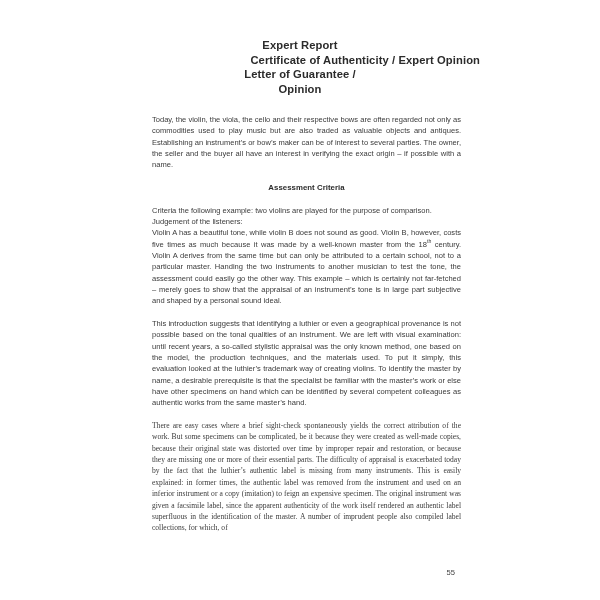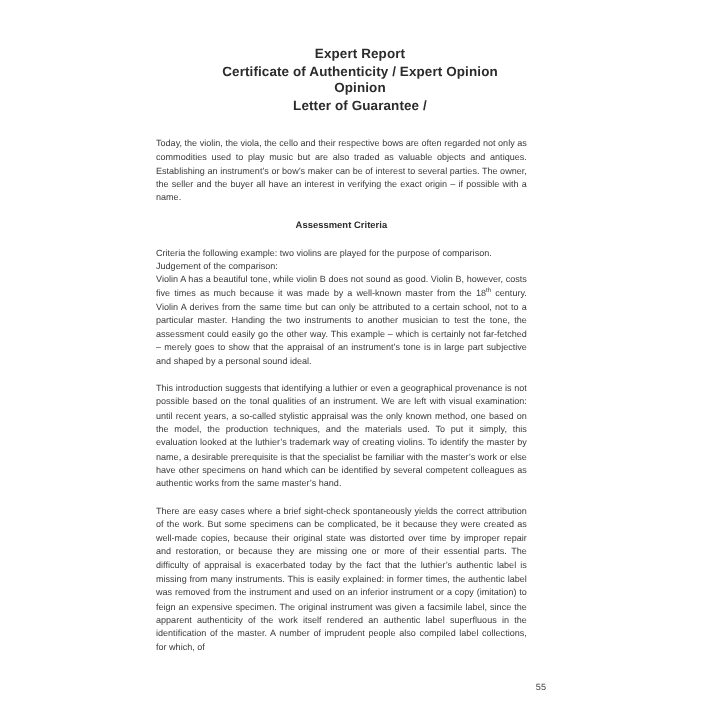--- a/index.html
+++ b/index.html
@@ -35,42 +35,44 @@
     line-height: 14.6px;
     letter-spacing: 0.1px;
   }
   .title-line {
     display: block;
     white-space: nowrap;
   }
   .title-line.wide {
     margin-left: -26px;
     margin-right: -26px;
+    text-align: right;
   }
 
   
   .body-col {
     position: absolute;
-    left: 130px;
+    left: 152px;
     top: 114px;
     width: 309px;
     color: #3a3a3a;
     font-size: 7.55px;
     line-height: 11.35px;
     text-align: justify;
     text-justify: inter-word;
   }
 
   .para {
     margin: 0 0 11.3px 0;
     text-align: justify;
     hyphens: manual;
   }
   .para:last-child {
     margin-bottom: 0;
+    font-family: Liberation Serif, serif;
   }
 
   .section-head {
     margin: 0 0 11.3px 0;
     font-weight: bold;
     font-size: 7.8px;
     line-height: 11.35px;
     color: #2b2b2b;
     text-align: center;
     letter-spacing: 0.05px;
@@ -100,33 +102,33 @@
   }
 </style>
 </head>
 <body>
 
 <div class="page">
 
   <div class="title-block">
     <span class="title-line">Expert Report</span>
     <span class="title-line wide">Certificate of Authenticity / Expert Opinion</span>
+    <span class="title-line">Letter of Guarantee /</span>
     <span class="title-line">Opinion</span>
-    <span class="title-line">Letter of Guarantee /</span>
   </div>
 
   <div class="body-col">
 
     <p class="para">Today, the violin, the viola, the cello and their respective bows are often re­garded not only as commodities used to play music but are also traded as valuable objects and antiques. Establishing an instrument’s or bow’s maker can be of interest to several parties. The owner, the seller and the buyer all have an interest in verifying the exact origin – if possible with a name.</p>
 
     <p class="section-head">Assessment Criteria</p>
 
     <p class="para">
       <span class="brk">Criteria the following example: two violins are played for the purpose of comparison.</span>
-      <span class="brk">Judgement of the comparison:</span>
+      <span class="brk">Judgement of the listeners:</span>
       <span>Violin A has a beautiful tone, while violin B does not sound as good. Violin B, however, costs five times as much because it was made by a well-known master from the 18</span><sup class="ord">th</sup><span> century. Violin A derives from the same time but can only be attributed to a certain school, not to a particular master. Handing the two instruments to another musician to test the tone, the assessment could easily go the other way. This example – which is certainly not far-fetched – merely goes to show that the appraisal of an instrument’s tone is in large part subjec­tive and shaped by a personal sound ideal.</span>
     </p>
 
     <p class="para">This introduction suggests that identifying a luthier or even a geographical provenance is not possible based on the tonal qualities of an instrument. We are left with visual examination: until recent years, a so-called stylistic ap­praisal was the only known method, one based on the model, the production techniques, and the materials used. To put it simply, this evaluation looked at the luthier’s trademark way of creating violins. To identify the master by name, a desirable prerequisite is that the specialist be familiar with the master’s work or else have other specimens on hand which can be identified by several competent colleagues as authentic works from the same master’s hand.</p>
 
     <p class="para">There are easy cases where a brief sight-check spontaneously yields the correct attribution of the work. But some specimens can be complicated, be it because they were created as well-made copies, because their original state was distorted over time by improper repair and restoration, or because they are missing one or more of their essential parts. The difficulty of appraisal is exacerbated today by the fact that the luthier’s authentic label is missing from many instruments. This is easily explained: in former times, the authentic label was removed from the instrument and used on an inferior instrument or a copy (imitation) to feign an expensive specimen. The original instrument was given a facsimile label, since the apparent authenticity of the work itself ren­dered an authentic label superfluous in the identification of the master. A number of imprudent people also compiled label collections, for which, of</p>
 
   </div>
 
   <div class="page-number">55</div>

